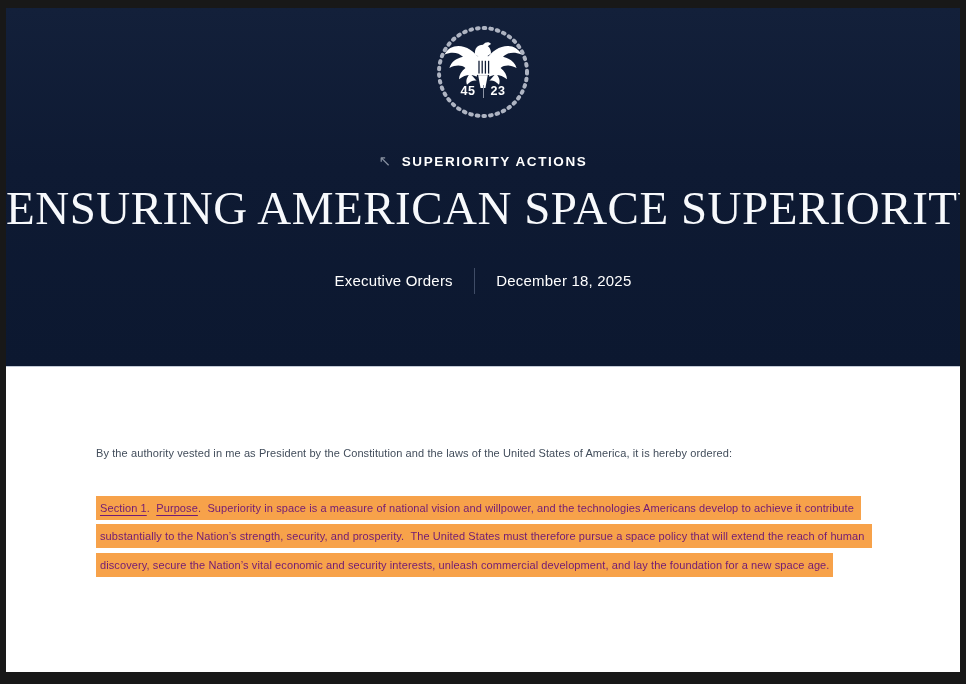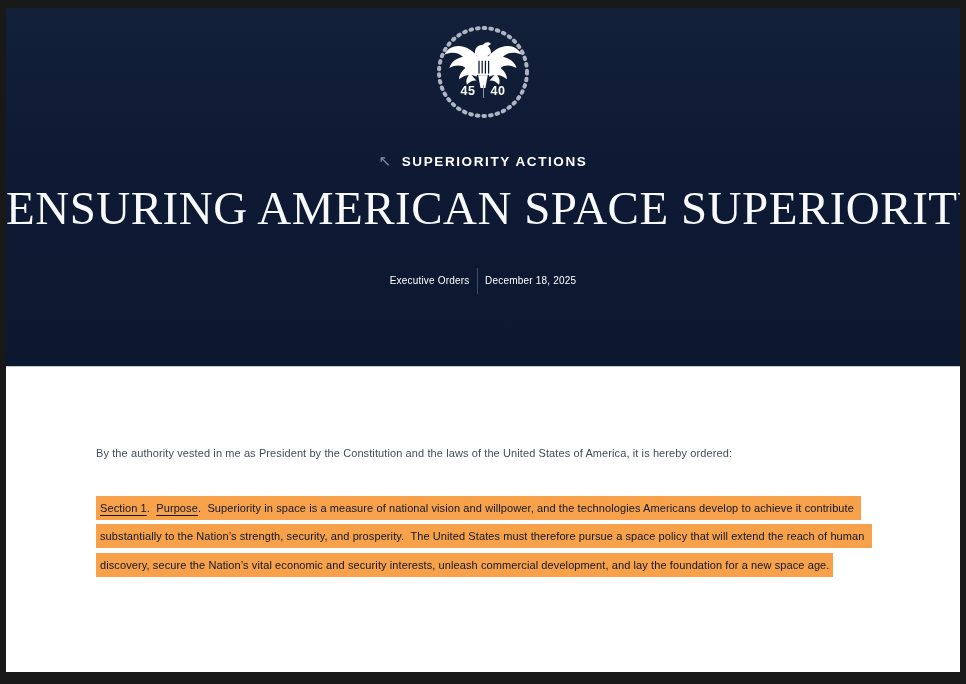--- a/index.html
+++ b/index.html
@@ -56,22 +56,22 @@
     font-weight: normal;
     font-size: 47px;
     line-height: 1.12;
     color: #f7f9fc;
     letter-spacing: 0.5px;
     white-space: nowrap;
   }
 
   .meta {
     margin-top: 33px;
-    display: flex; justify-content: center; align-items: center; gap: 7px;
-    color: #ffffff; font-size: 10px; letter-spacing: .2px;
+    display: flex; justify-content: center; align-items: center; gap: 21px;
+    color: #ffffff; font-size: 15px; letter-spacing: .2px;
   }
   .meta .divider { width: 1.5px; height: 26px; background: #3f4c66; }
 
   
   .content {
     flex: 1 1 auto;
     background: #ffffff;
     padding: 72px 70px 0 90px;
   }
   .content p {
@@ -79,21 +79,21 @@
     font-size: 11px;
     line-height: 28.5px;
     color: #424d5b;
     letter-spacing: .1px;
     white-space: pre-wrap;
   }
   .content p.intro { margin-bottom: 26px; }
 
   mark.hl {
     background: #f7a24a;
-    color: #0f172a;
+    color: #701a75;
     padding: 6px 4px;
     -webkit-box-decoration-break: clone;
     box-decoration-break: clone;
   }
   mark.hl .u {
     text-decoration: underline;
     text-decoration-thickness: 1.3px;
     text-underline-offset: 3px;
   }
 </style>
@@ -130,21 +130,21 @@
           <g stroke="#0e1a33" stroke-width="1.6">
             <line x1="55" y1="46" x2="55" y2="62"></line>
             <line x1="59" y1="46" x2="59" y2="62"></line>
             <line x1="63" y1="46" x2="63" y2="62"></line>
             <line x1="67" y1="46" x2="67" y2="62"></line>
           </g>
         </svg>
         <span class="seal-terms">
           <span>45</span>
           <span class="tick"></span>
-          <span>40</span>
+          <span>23</span>
         </span>
       </a>
 
       <a class="eyebrow">
         <span class="arrow">↖</span>
         <span>SUPERIORITY ACTIONS</span>
       </a>
 
       <h1 class="title">ENSURING AMERICAN SPACE SUPERIORITY</h1>
 

